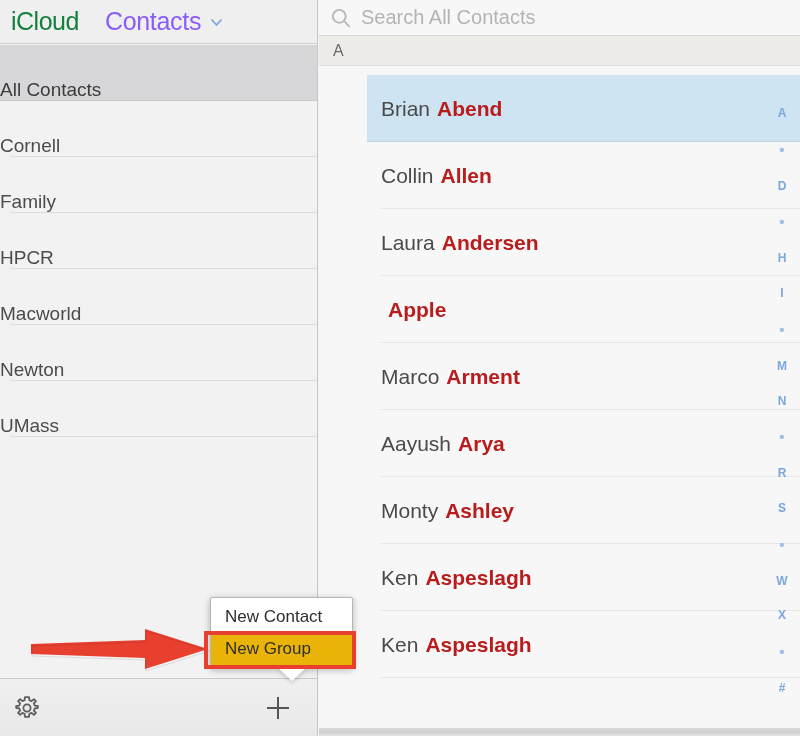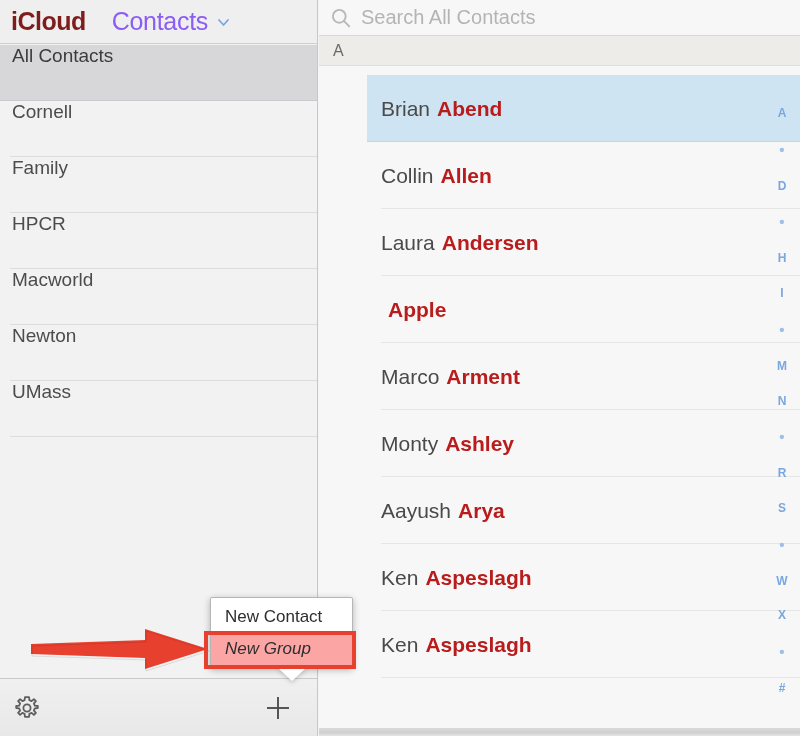--- a/index.html
+++ b/index.html
@@ -38,22 +38,22 @@
     background: #efefef;
     border-bottom: 1px solid #cfcfcf;
     box-sizing: border-box;
     display: flex;
     align-items: center;
     padding-left: 11px;
     white-space: nowrap;
   }
   .brand {
     font-size: 25px;
-    font-weight: bold;
-    color: #7f1d1d;
+    font-weight: normal;
+    color: #15803d;
     letter-spacing: -0.5px;
   }
   .app-name {
     font-size: 25px;
     color: #8b5cf6;
     margin-left: 26px;
     letter-spacing: -0.3px;
   }
   .chevron-down {
     margin-left: 9px;
@@ -69,22 +69,22 @@
     position: absolute;
     top: 45px;
     left: 0;
     right: 0;
     bottom: 58px;
     overflow: hidden;
   }
   .group-item {
     height: 56px;
     display: flex;
-    align-items: flex-start;
-    padding-left: 12px;
+    align-items: flex-end;
+    padding-left: 0;
     box-sizing: border-box;
     font-size: 19px;
     color: #4c4c4c;
     position: relative;
     background: transparent;
   }
   .group-item:after {
     content: "";
     position: absolute;
     left: 10px;
@@ -260,22 +260,21 @@
   .popup-item {
     height: 32px;
     display: flex;
     align-items: center;
     padding-left: 14px;
     font-size: 17px;
     color: #2e2e2e;
     box-sizing: border-box;
   }
   .popup-item.highlight {
-    background: #fca5a5;
-    font-style: italic;
+    background: #eab308;
   }
   .popup-tail {
     position: absolute;
     left: 66px;
     top: 100%;
     width: 0;
     height: 0;
     border-left: 15px solid transparent;
     border-right: 15px solid transparent;
     border-top: 14px solid #ffffff;
@@ -412,27 +411,27 @@
         <span class="first"></span>
         <span class="last only">Apple</span>
       </div>
 
       <div class="contact-row">
         <span class="first">Marco</span>
         <span class="last">Arment</span>
       </div>
 
       <div class="contact-row">
+        <span class="first">Aayush</span>
+        <span class="last">Arya</span>
+      </div>
+
+      <div class="contact-row">
         <span class="first">Monty</span>
         <span class="last">Ashley</span>
-      </div>
-
-      <div class="contact-row">
-        <span class="first">Aayush</span>
-        <span class="last">Arya</span>
       </div>
 
       <div class="contact-row">
         <span class="first">Ken</span>
         <span class="last">Aspeslagh</span>
       </div>
 
       <div class="contact-row">
         <span class="first">Ken</span>
         <span class="last">Aspeslagh</span>

